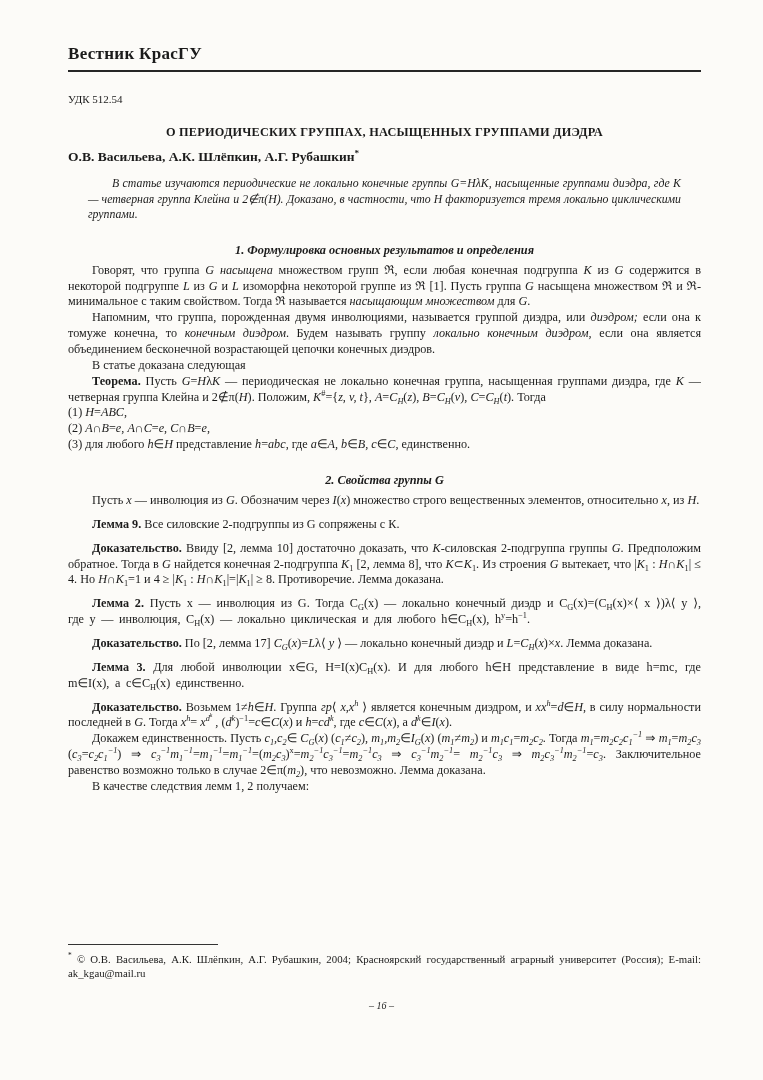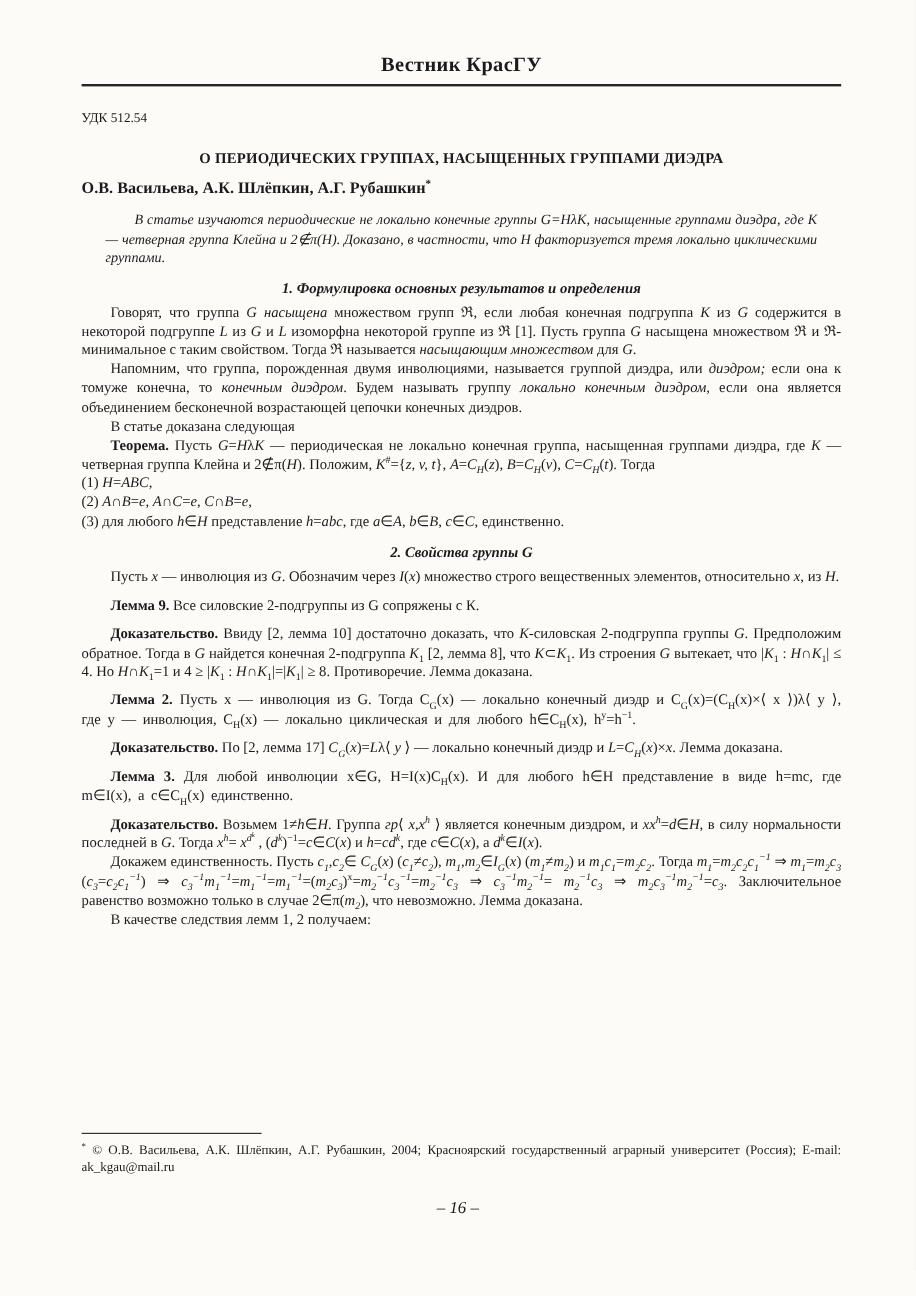--- a/index.html
+++ b/index.html
@@ -11,54 +11,54 @@
   }
   .page {
     position: relative;
     width: 763px; height: 1080px;
     background: #fcfbf8;
     color: #1b1b1b;
     overflow: hidden;
   }
   .content { position: absolute; left: 68px; right: 62px; top: 0; }
   .journal {
-    text-align: center; font-weight: bold;
+    text-align: left; font-weight: bold;
     font-size: 17px; padding-top: 44px; letter-spacing: 0.3px;
   }
   .rule { border: none; border-top: 2px solid #262626; margin: 6px 0 0 0; }
   .udc { font-size: 11px; margin-top: 21px; }
   .title { text-align: center; font-weight: bold; font-size: 12.3px; margin-top: 20px; letter-spacing: 0.2px; }
   .authors { text-align: left; font-weight: bold; font-size: 13.5px; margin-top: 9px; }
   .abstract {
     font-style: italic; font-size: 11.8px; line-height: 1.32;
     margin: 11px 20px 0 20px; text-align: justify; text-indent: 24px;
   }
   .sec-heading {
     text-align: center; font-weight: bold; font-style: italic;
-    font-size: 12.3px; margin-top: 10px; margin-bottom: 5px;
+    font-size: 12.3px; margin-top: 20px; margin-bottom: 5px;
   }
   p.body {
     margin: 0; font-size: 12.2px; line-height: 1.3;
     text-align: justify; text-indent: 24px;
   }
   p.noindent { text-indent: 0; }
   p.gap { margin-top: 8px; }
   p.spread { word-spacing: 2.5px; }
   sub, sup { font-size: 0.68em; line-height: 0; }
   .footnote-sep {
     position: absolute; left: 68px; top: 944px;
     width: 150px; border-top: 1px solid #333;
   }
   .footnote {
     position: absolute; left: 68px; right: 62px; top: 952px;
     font-size: 10.8px; line-height: 1.3; text-align: justify;
   }
   .pageno {
     position: absolute; left: 0; right: 0; top: 1000px;
-    text-align: center; font-size: 14px; font-style: italic;
+    text-align: center; font-size: 10px; font-style: italic;
   }
 </style>
 </head>
 <body>
 
 <div class="page">
   <div class="content">
 
     <div class="journal">Вестник КрасГУ</div>
     <hr class="rule">

